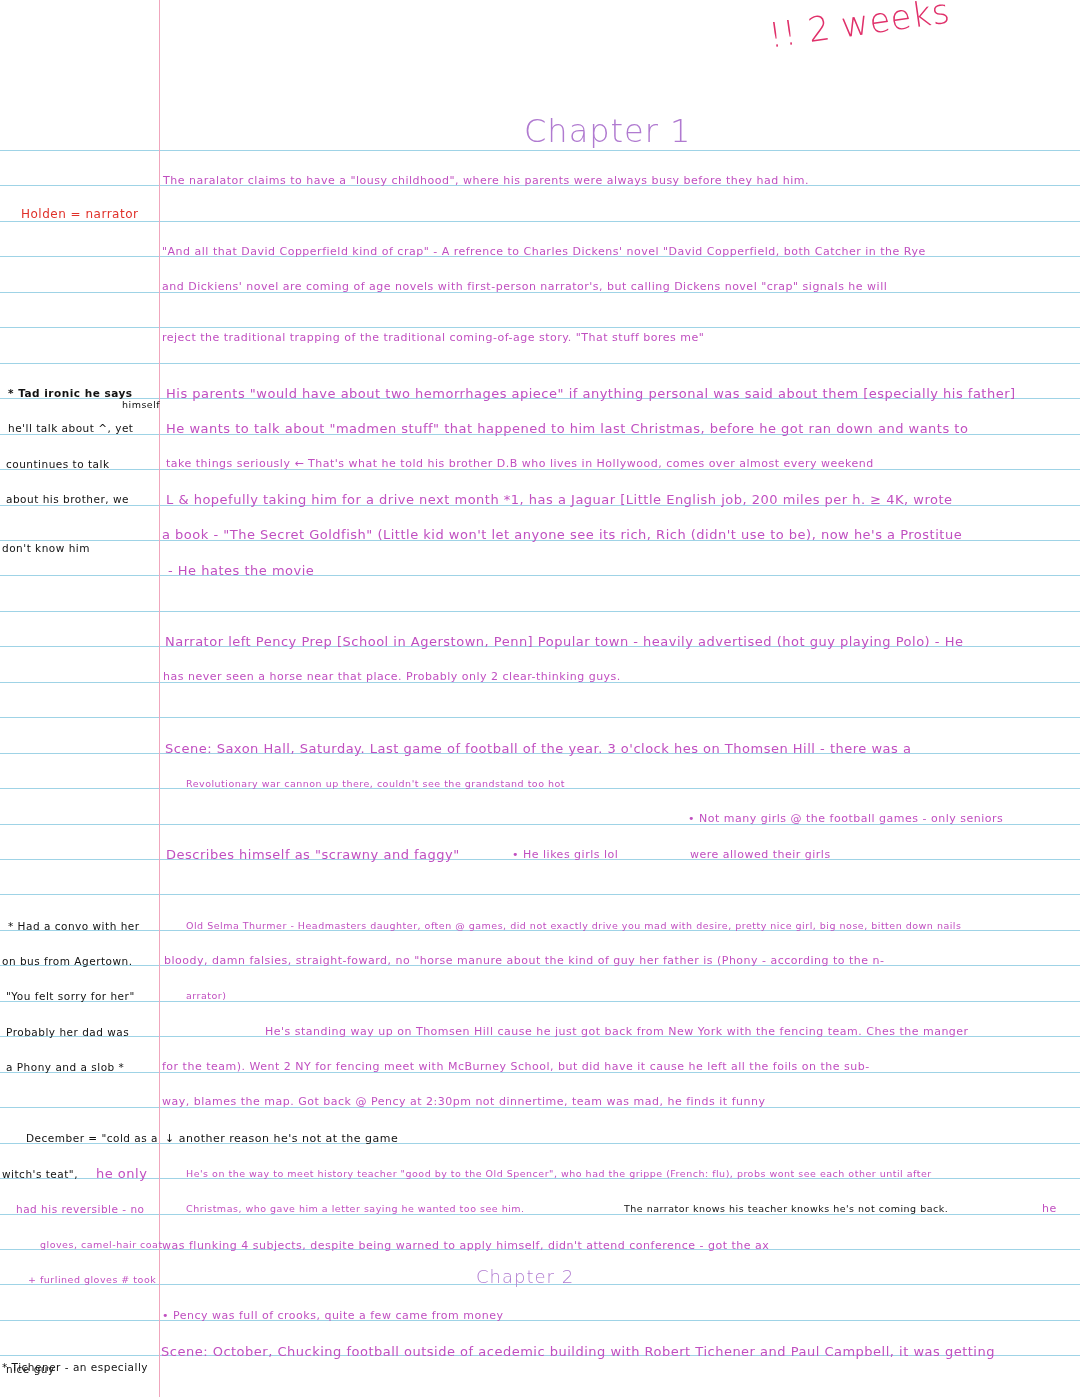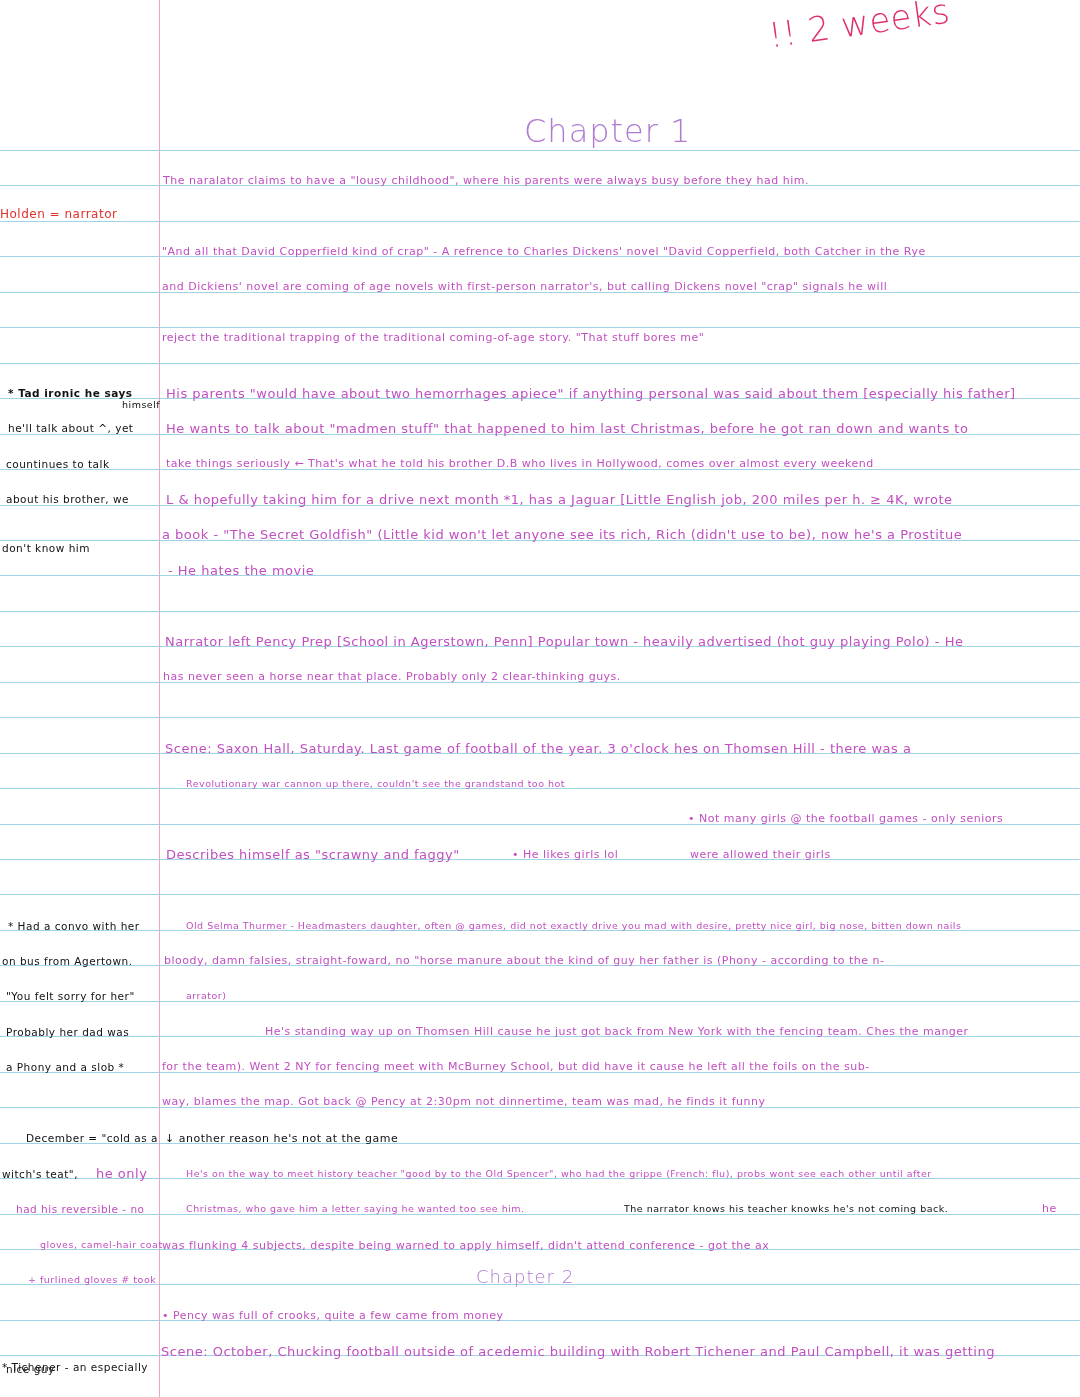--- a/index.html
+++ b/index.html
@@ -74,21 +74,21 @@
     <div class="rule" style="top: 1355px;"></div>
   </div>
 <div class="margin-line"></div>
 
 <div class="t mag" style="left:768px; top:6px; font-size:34px; transform:rotate(-8deg); font-weight:200;">!! 2 weeks</div>
 
 <div class="title" style="left:524px; top:112px; font-size:32px;">Chapter 1</div>
 
 <div class="t pink main" style="left:163px; top:175px;">The naralator claims to have a "lousy childhood", where his parents were always busy before they had him.</div>
 
-<div class="t red side" style="left:0; top:208px; font-size:12px;">Holden = narrator</div>
+<div class="t red side" style="left:21px; top:208px; font-size:12px;">Holden = narrator</div>
 
 <div class="t pink main" style="left:162px; top:246px;">"And all that David Copperfield kind of crap" - A refrence to Charles Dickens' novel "David Copperfield, both Catcher in the Rye</div>
 <div class="t pink main" style="left:162px; top:281px;">and Dickiens' novel are coming of age novels with first-person narrator's, but calling Dickens novel "crap" signals he will</div>
 <div class="t pink main" style="left:162px; top:332px;">reject the traditional trapping of the traditional coming-of-age story. "That stuff bores me"</div>
 
 <div class="t pink big" style="left:166px; top:387px;">His parents "would have about two hemorrhages apiece" if anything personal was said about them [especially his father]</div>
 <div class="t pink big" style="left:166px; top:422px;">He wants to talk about "madmen stuff" that happened to him last Christmas, before he got ran down and wants to</div>
 <div class="t pink main" style="left:166px; top:458px;">take things seriously ← That's what he told his brother D.B who lives in Hollywood, comes over almost every weekend</div>
 <div class="t pink big" style="left:166px; top:493px;">L &amp; hopefully taking him for a drive next month *1, has a Jaguar [Little English job, 200 miles per h. ≥ 4K, wrote</div>
 <div class="t pink big" style="left:162px; top:528px;">a book - "The Secret Goldfish" (Little kid won't let anyone see its rich, Rich (didn't use to be), now he's a Prostitue</div>

